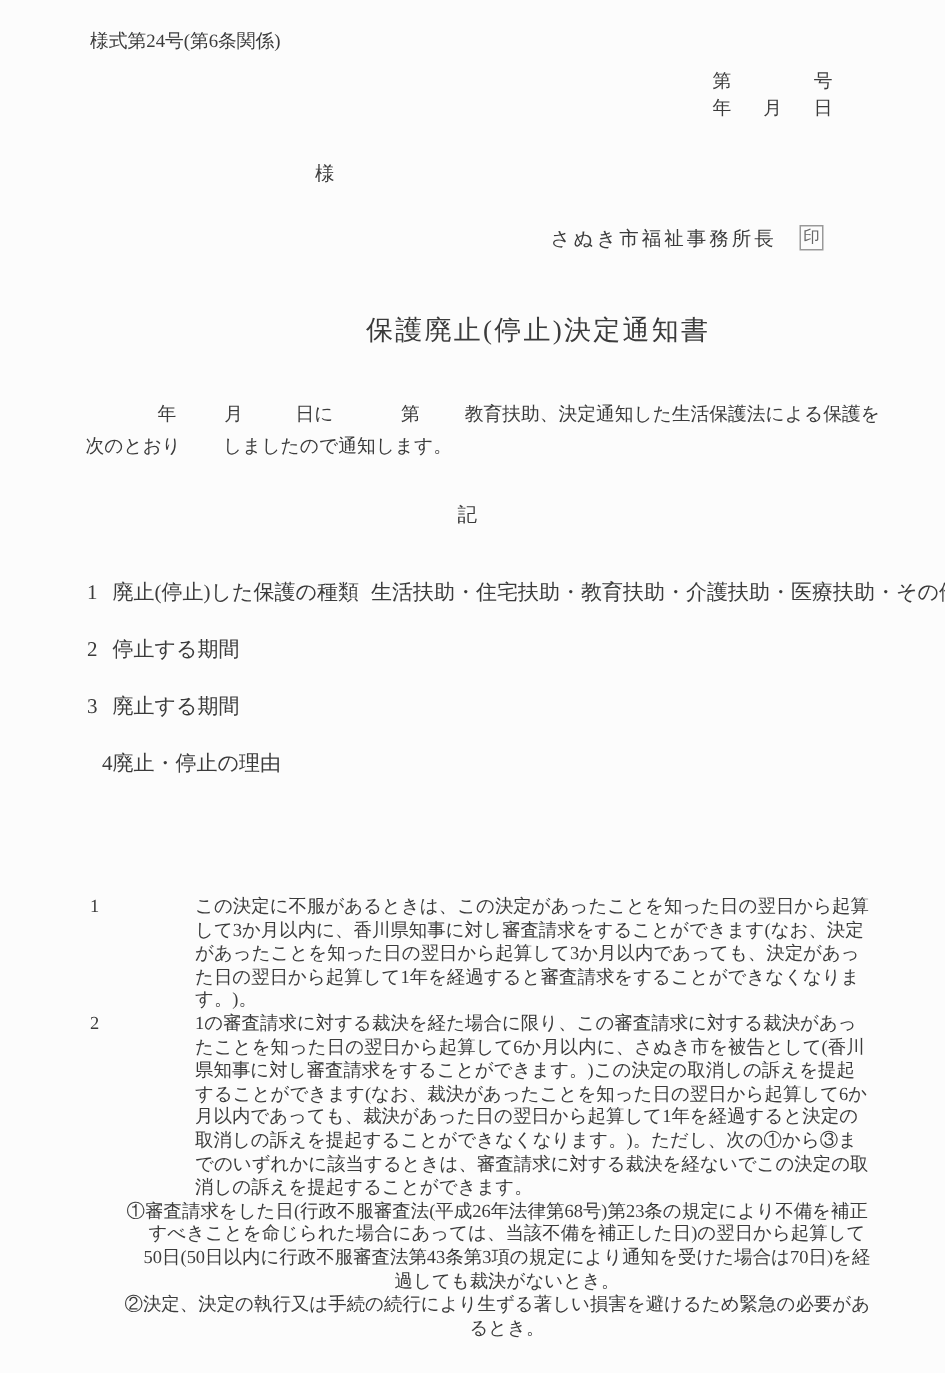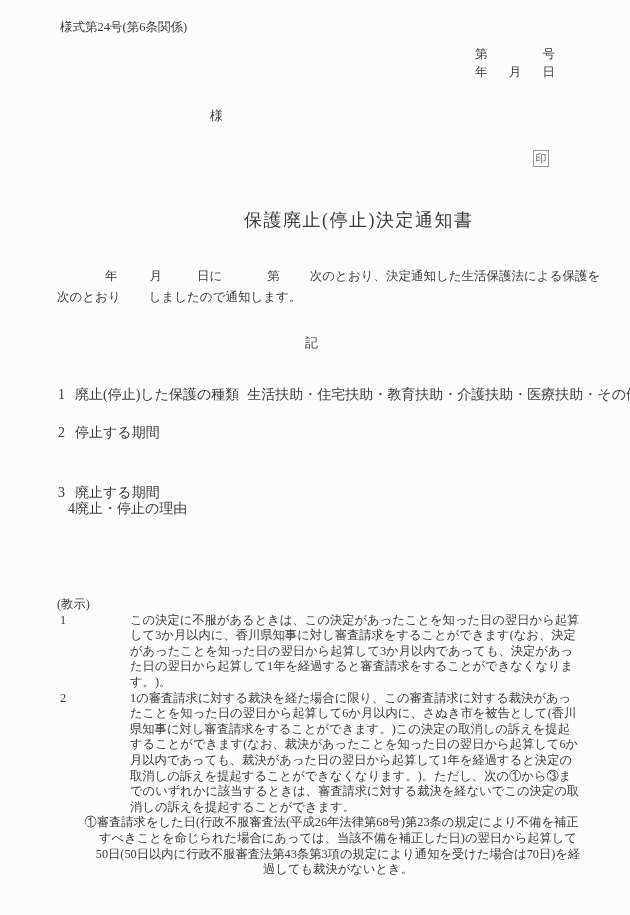--- a/index.html
+++ b/index.html
@@ -40,21 +40,21 @@
 
   .body-l1 { position:absolute; top:268px; left:57px; font-size:12.5px; white-space:nowrap; }
   .body-l2 { position:absolute; top:289px; left:57px; font-size:12.5px; white-space:nowrap;text-align:right; }
   .g { display:inline-block; height:1px; }
   .g1 { width:48px; } .g2 { width:32px; } .g3 { width:35px; }
   .g4 { width:45px; } .g5 { width:30px; } .g6 { width:28px; }
 
   .ki { position:absolute; top:334px; left:305px; font-size:13px; }
 
   .item { position:absolute; left:58px; font-size:14px; white-space:nowrap; }
-  .item-1 { top:386px; } .item-2 { top:424px; } .item-3 { top:462px;margin-top:22px; } .item-4 { top:500px;text-align:right; }
+  .item-1 { top:386px; } .item-2 { top:424px; } .item-3 { top:462px; } .item-4 { top:500px;text-align:right; }
   .inum { display:inline-block; width:17px; }
   .ival { margin-left:8px; }
 
   .kyoji {
     position:absolute; top:597px; left:57px; width:524px;
     font-size:12.3px; line-height:15.6px;
   }
   .kheader { margin-bottom:0; }
   .krow { display:flex; }
   .knum { flex:none; width:25px; padding-left:3px; }
@@ -74,49 +74,50 @@
   </div>
 
   <div class="date-row">
     <span>年</span>
     <span>月</span>
     <span>日</span>
   </div>
 
   <div class="addressee">様</div>
 
+  <div class="sender">さぬき市福祉事務所長</div>
   <div class="seal">印</div>
 
   <div class="doc-title">保護廃止(停止)決定通知書</div>
 
-  <div class="body-l1"><span class="g g1"></span><span>年</span><span class="g g2"></span><span>月</span><span class="g g3"></span><span>日に</span><span class="g g4"></span><span>第</span><span class="g g5"></span><span>次のとおり、決定通知した生活保護法による保護を</span></div>
+  <div class="body-l1"><span class="g g1"></span><span>年</span><span class="g g2"></span><span>月</span><span class="g g3"></span><span>日に</span><span class="g g4"></span><span>第</span><span class="g g5"></span><span>教育扶助、決定通知した生活保護法による保護を</span></div>
 
   <div class="body-l2"><span>次のとおり</span><span class="g g6"></span><span>しましたので通知します。</span></div>
 
   <div class="ki">記</div>
 
   <div class="item item-1">
     <span class="inum">1</span><span>廃止(停止)した保護の種類</span><span class="ival">生活扶助・住宅扶助・教育扶助・介護扶助・医療扶助・その他</span>
   </div>
   <div class="item item-2">
     <span class="inum">2</span><span>停止する期間</span>
   </div>
   <div class="item item-3">
     <span class="inum">3</span><span>廃止する期間</span>
   </div>
   <div class="item item-4">
     <span class="inum">4</span><span>廃止・停止の理由</span>
   </div>
 
   <div class="kyoji">
-    <div class="kheader">(教示)</div>
     <div class="krow">
       <span class="knum">1</span>
       <div class="ktext">この決定に不服があるときは、この決定があったことを知った日の翌日から起算して3か月以内に、香川県知事に対し審査請求をすることができます(なお、決定があったことを知った日の翌日から起算して3か月以内であっても、決定があった日の翌日から起算して1年を経過すると審査請求をすることができなくなります。)。</div>
     </div>
     <div class="krow">
       <span class="knum">2</span>
       <div class="ktext">1の審査請求に対する裁決を経た場合に限り、この審査請求に対する裁決があったことを知った日の翌日から起算して6か月以内に、さぬき市を被告として(香川県知事に対し審査請求をすることができます。)この決定の取消しの訴えを提起することができます(なお、裁決があったことを知った日の翌日から起算して6か月以内であっても、裁決があった日の翌日から起算して1年を経過すると決定の取消しの訴えを提起することができなくなります。)。ただし、次の①から③までのいずれかに該当するときは、審査請求に対する裁決を経ないでこの決定の取消しの訴えを提起することができます。</div>
     </div>
     <div class="ksub">①審査請求をした日(行政不服審査法(平成26年法律第68号)第23条の規定により不備を補正すべきことを命じられた場合にあっては、当該不備を補正した日)の翌日から起算して50日(50日以内に行政不服審査法第43条第3項の規定により通知を受けた場合は70日)を経過しても裁決がないとき。</div>
+    <div class="ksub">②決定、決定の執行又は手続の続行により生ずる著しい損害を避けるため緊急の必要があるとき。</div>
   </div>
 
 </div>
 
 </body></html>

